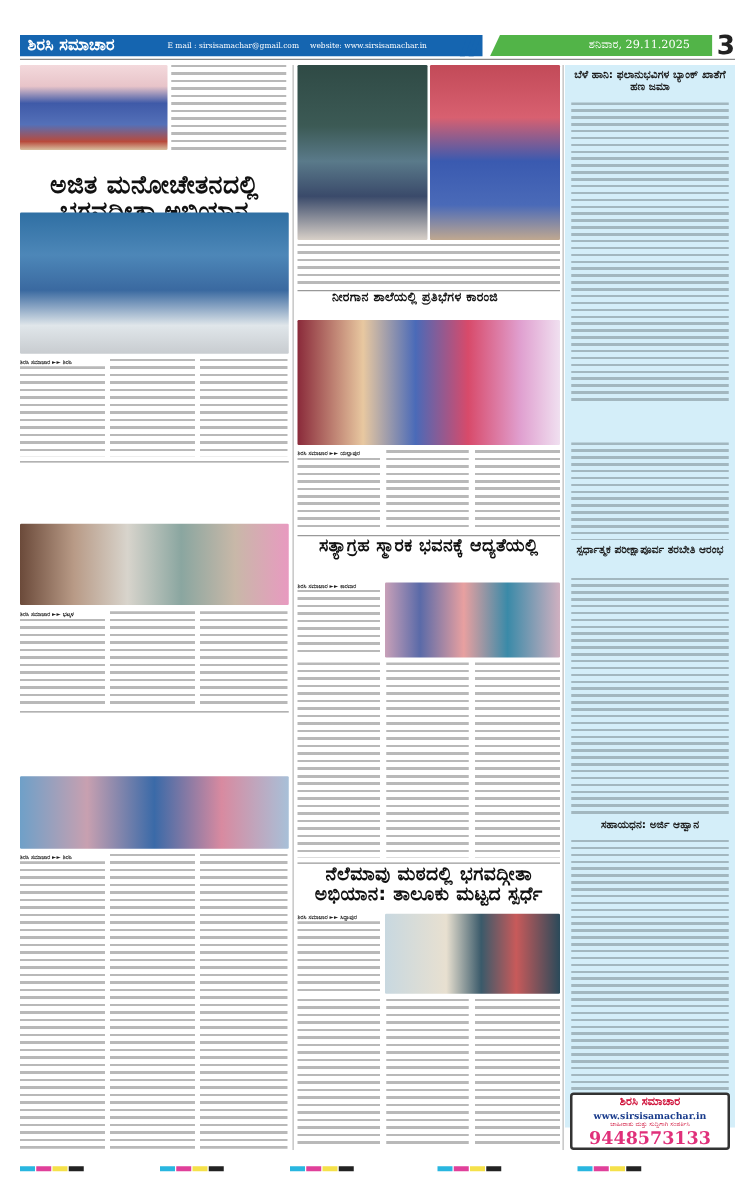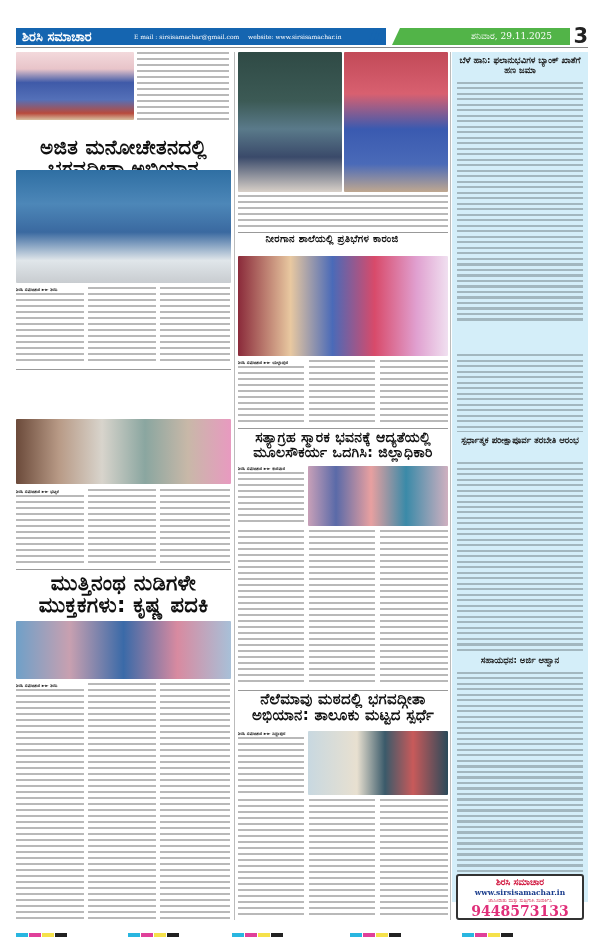--- a/index.html
+++ b/index.html
@@ -71,24 +71,20 @@
   <div class="lines" style="left:144px;top:259px;width:70px;height:78px;"></div>
   <div class="rule" style="left:0;top:341px;width:215px;height:1px;"></div>
 
   <div class="photo" style="left:0;top:391px;width:215px;height:65px;background:linear-gradient(90deg,#6b4a3a 0%,#b89a86 20%,#d8d4cc 40%,#8aa6a0 60%,#c8b8a8 80%,#e89ac0 100%);"></div>
   <div class="byline" style="left:0;top:461px;">ಶಿರಸಿ ಸಮಾಚಾರ ►► ಭಟ್ಕಳ</div>
   <div class="lines" style="left:0;top:467px;width:68px;height:70px;"></div>
   <div class="lines" style="left:72px;top:461px;width:68px;height:76px;"></div>
   <div class="lines" style="left:144px;top:461px;width:70px;height:76px;"></div>
   <div class="rule" style="left:0;top:541px;width:215px;height:1px;"></div>
 
-  <div class="headline" style="left:0;top:544px;width:215px;font-size:21px;">
-    <div>ಮುತ್ತಿನಂಥ ನುಡಿಗಳೇ</div>
-    <div>ಮುಕ್ತಕಗಳು: ಕೃಷ್ಣ ಪದಕಿ</div>
-  </div>
   <div class="photo" style="left:0;top:593px;width:215px;height:58px;background:linear-gradient(90deg,#6fa0c8 0%,#c8a0b0 25%,#3a6aa8 50%,#d88aa0 75%,#a8c0d8 100%);"></div>
   <div class="byline" style="left:0;top:655px;">ಶಿರಸಿ ಸಮಾಚಾರ ►► ಶಿರಸಿ</div>
   <div class="lines" style="left:0;top:661px;width:68px;height:230px;"></div>
   <div class="lines" style="left:72px;top:655px;width:68px;height:236px;"></div>
   <div class="lines" style="left:144px;top:655px;width:70px;height:236px;"></div>
 
   <div class="vrule" style="left:218px;top:24px;height:868px;"></div>
 
   <div class="photo" style="left:222px;top:24px;width:104px;height:140px;background:linear-gradient(180deg,#2f4a45 0%,#3c5a55 35%,#5a7a8a 55%,#3a4a6a 75%,#d8d0c8 100%);"></div>
   <div class="photo" style="left:328px;top:24px;width:104px;height:140px;background:linear-gradient(180deg,#c24a58 0%,#d86070 30%,#3a5ab0 55%,#4a6ab8 80%,#c0a890 100%);"></div>
@@ -100,21 +96,20 @@
   </div>
   <div class="photo" style="left:222px;top:228px;width:210px;height:100px;background:linear-gradient(90deg,#8a2a3a 0%,#e8c8a0 25%,#4a6ab8 45%,#d84a6a 65%,#e0a0d0 85%,#f0e0f0 100%);"></div>
   <div class="byline" style="left:222px;top:332px;">ಶಿರಸಿ ಸಮಾಚಾರ ►► ಯಲ್ಲಾಪುರ</div>
   <div class="lines" style="left:222px;top:338px;width:66px;height:58px;"></div>
   <div class="lines" style="left:293px;top:332px;width:66px;height:64px;"></div>
   <div class="lines" style="left:364px;top:332px;width:68px;height:64px;"></div>
   <div class="rule" style="left:222px;top:400px;width:210px;height:1px;"></div>
 
   <div class="headline" style="left:222px;top:402px;width:210px;font-size:14px;">
     <div>ಸತ್ಯಾಗ್ರಹ ಸ್ಮಾರಕ ಭವನಕ್ಕೆ ಆದ್ಯತೆಯಲ್ಲಿ</div>
-    <div>ಮೂಲಸೌಕರ್ಯ ಒದಗಿಸಿ: ಜಿಲ್ಲಾಧಿಕಾರಿ</div>
   </div>
   <div class="byline" style="left:222px;top:438px;">ಶಿರಸಿ ಸಮಾಚಾರ ►► ಕಾರವಾರ</div>
   <div class="lines" style="left:222px;top:444px;width:66px;height:52px;"></div>
   <div class="photo" style="left:292px;top:438px;width:140px;height:60px;background:linear-gradient(90deg,#c8a0b8 0%,#5a6aa8 20%,#e8a0a0 45%,#3a8aa8 70%,#d0b0c0 100%);"></div>
   <div class="lines" style="left:222px;top:502px;width:66px;height:156px;"></div>
   <div class="lines" style="left:293px;top:502px;width:66px;height:156px;"></div>
   <div class="lines" style="left:364px;top:502px;width:68px;height:156px;"></div>
   <div class="rule" style="left:222px;top:662px;width:210px;height:1px;"></div>
 
   <div class="headline" style="left:222px;top:664px;width:210px;font-size:15px;">

